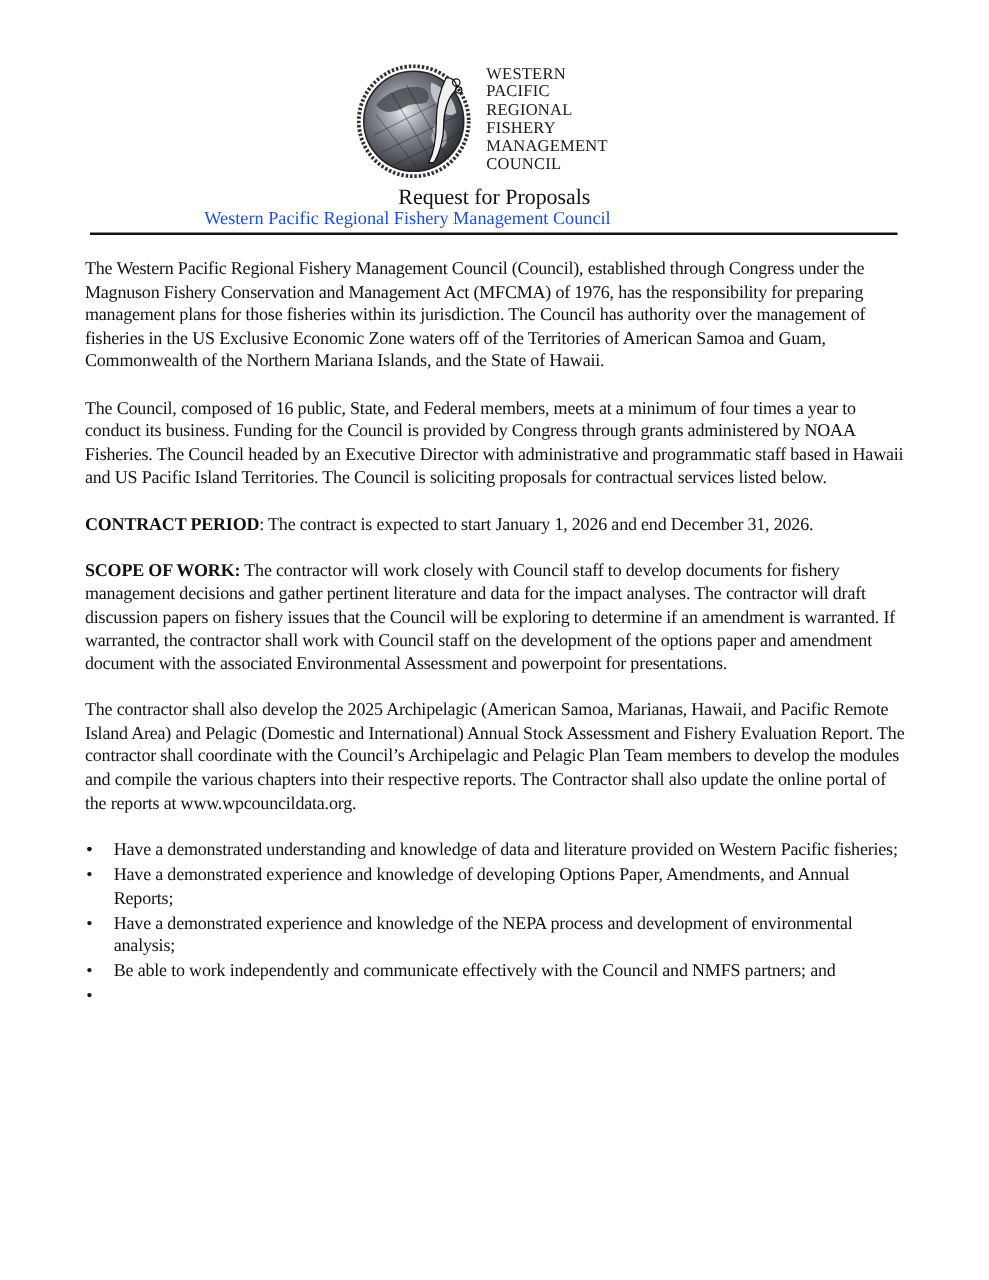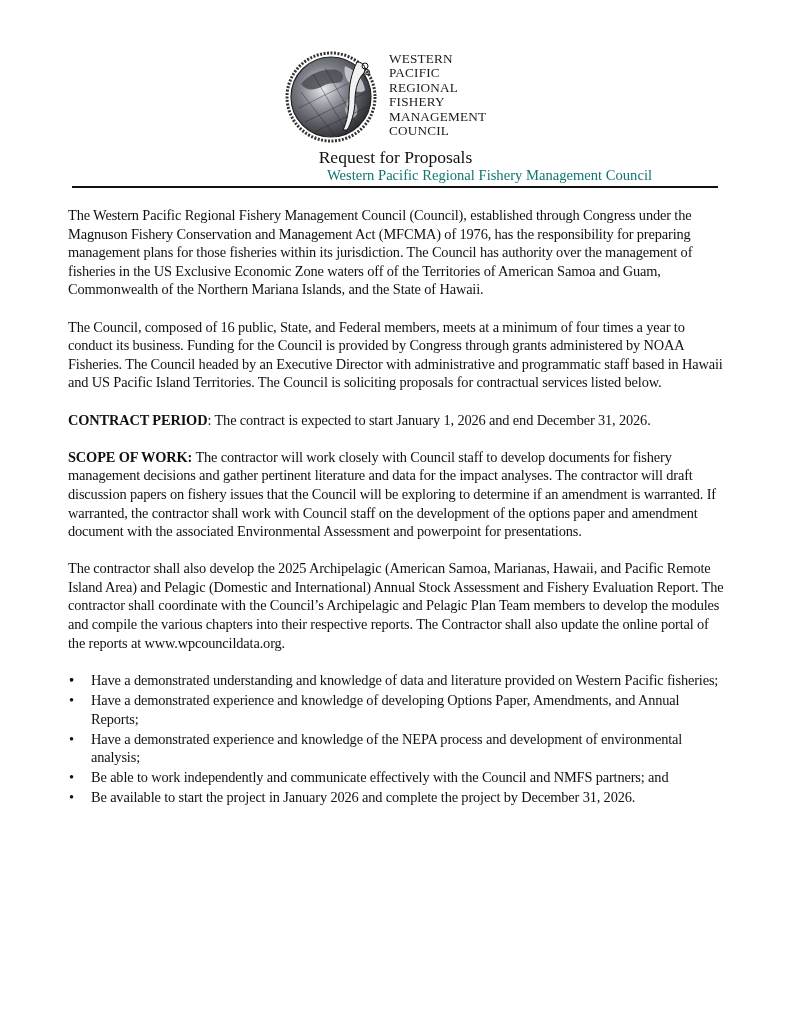--- a/index.html
+++ b/index.html
@@ -56,24 +56,24 @@
       text-align: center;
       font-size: 17.5px;
       line-height: 20px;
       color: #111;
     }
     .subtitle {
       position: absolute;
       left: 0;
       width: 652px;
       top: 166px;
-      text-align: right;
+      text-align: center;
       font-size: 14.6px;
       line-height: 18px;
-      color: #0f766e;
+      color: #1d4ed8;
     }
     .rule {
       position: absolute;
       left: 72px;
       top: 186px;
       width: 646px;
       height: 2px;
       background: #111;
     }
 
@@ -167,16 +167,16 @@
 
     <p class="para">The contractor shall also develop the 2025 Archipelagic (American Samoa, Marianas, Hawaii, and Pacific Remote Island Area) and Pelagic (Domestic and International) Annual Stock Assessment and Fishery Evaluation Report. The contractor shall coordinate with the Council’s Archipelagic and Pelagic Plan Team members to develop the modules and compile the various chapters into their respective reports. The Contractor shall also update the online portal of the reports at www.wpcouncildata.org.</p>
 
 
     <ul class="bullets">
       <li><span class="dot">•</span></li>
       <li><span class="dot">•</span><span>Have a demonstrated understanding and knowledge of data and literature provided on Western Pacific fisheries;</span></li>
       <li><span class="dot">•</span><span>Have a demonstrated experience and knowledge of developing Options Paper, Amendments, and Annual Reports;</span></li>
       <li><span class="dot">•</span><span>Have a demonstrated experience and knowledge of the NEPA process and development of environmental analysis;</span></li>
       <li><span class="dot">•</span><span>Be able to work independently and communicate effectively with the Council and NMFS partners; and</span></li>
-      <li><span class="dot">•</span><span>Be available to start the project in January 2026 and complete the project by December 31, 2026.</span></li>
+      <li><span class="dot">•</span></li>
     </ul>
   </div>
 </div>
 
 </body></html>

